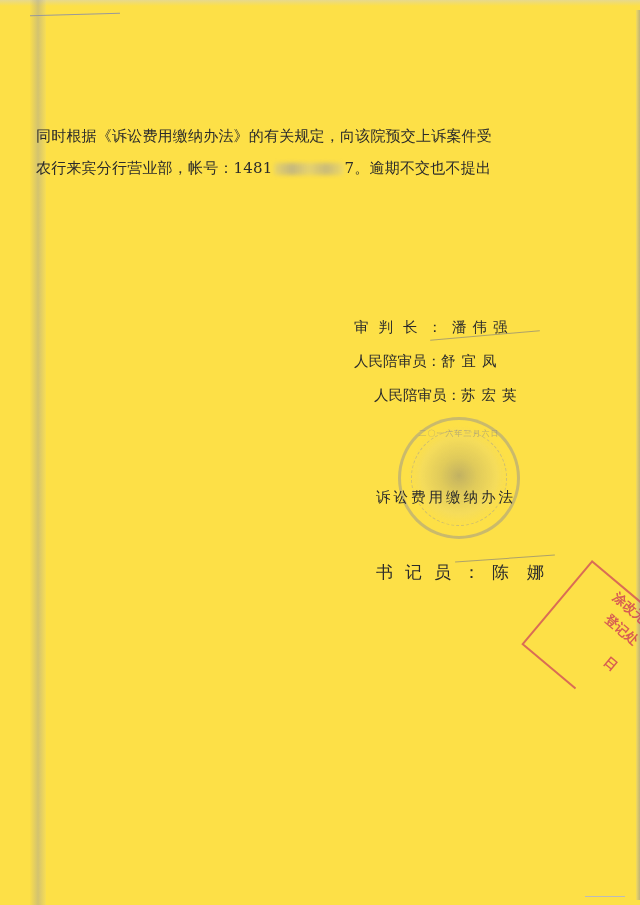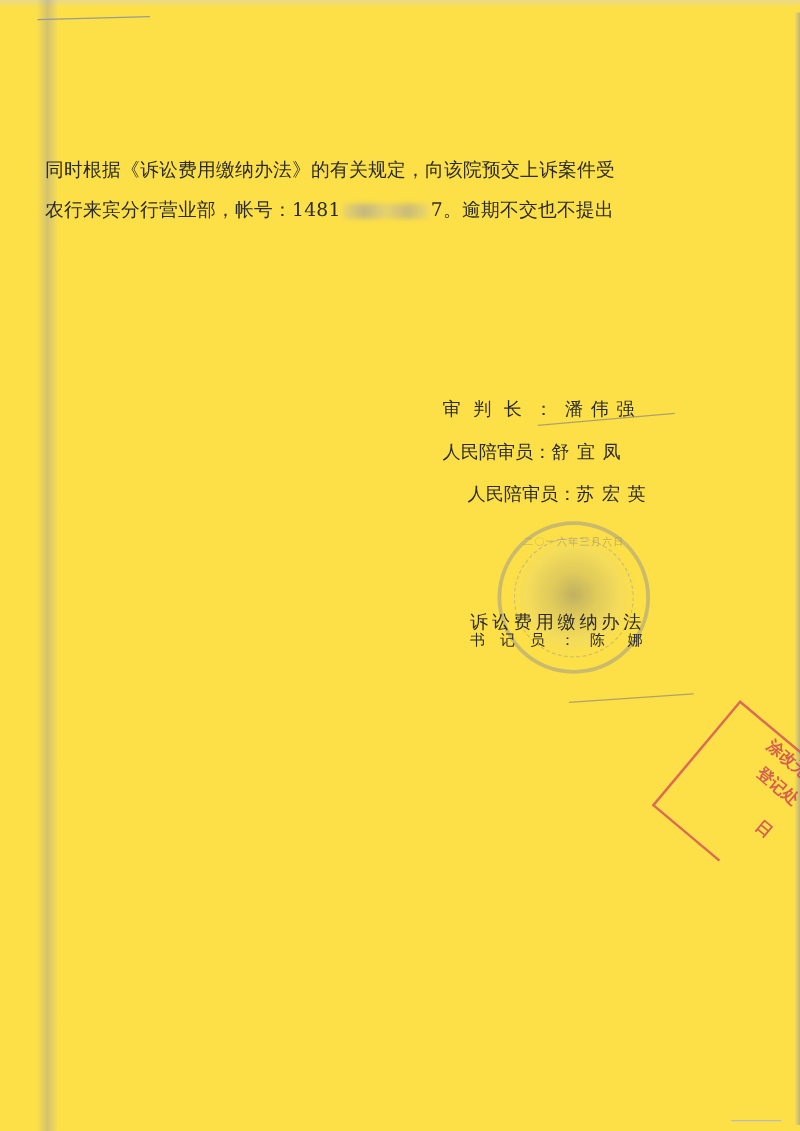--- a/index.html
+++ b/index.html
@@ -93,22 +93,22 @@
       position: absolute;
       left: 376px;
       top: 488px;
       font-size: 14.5px;
       letter-spacing: 3px;
       white-space: nowrap;
     }
     .clerk {
       position: absolute;
       left: 376px;
-      top: 504px;
-      font-size: 12px;
+      top: 561px;
+      font-size: 17px;
       white-space: nowrap;
     }
     .clerk .label { letter-spacing: 12px; }
     .clerk .name { letter-spacing: 18px; }
     .court-seal {
       position: absolute;
       left: 398px;
       top: 417px;
       width: 122px;
       height: 122px;

